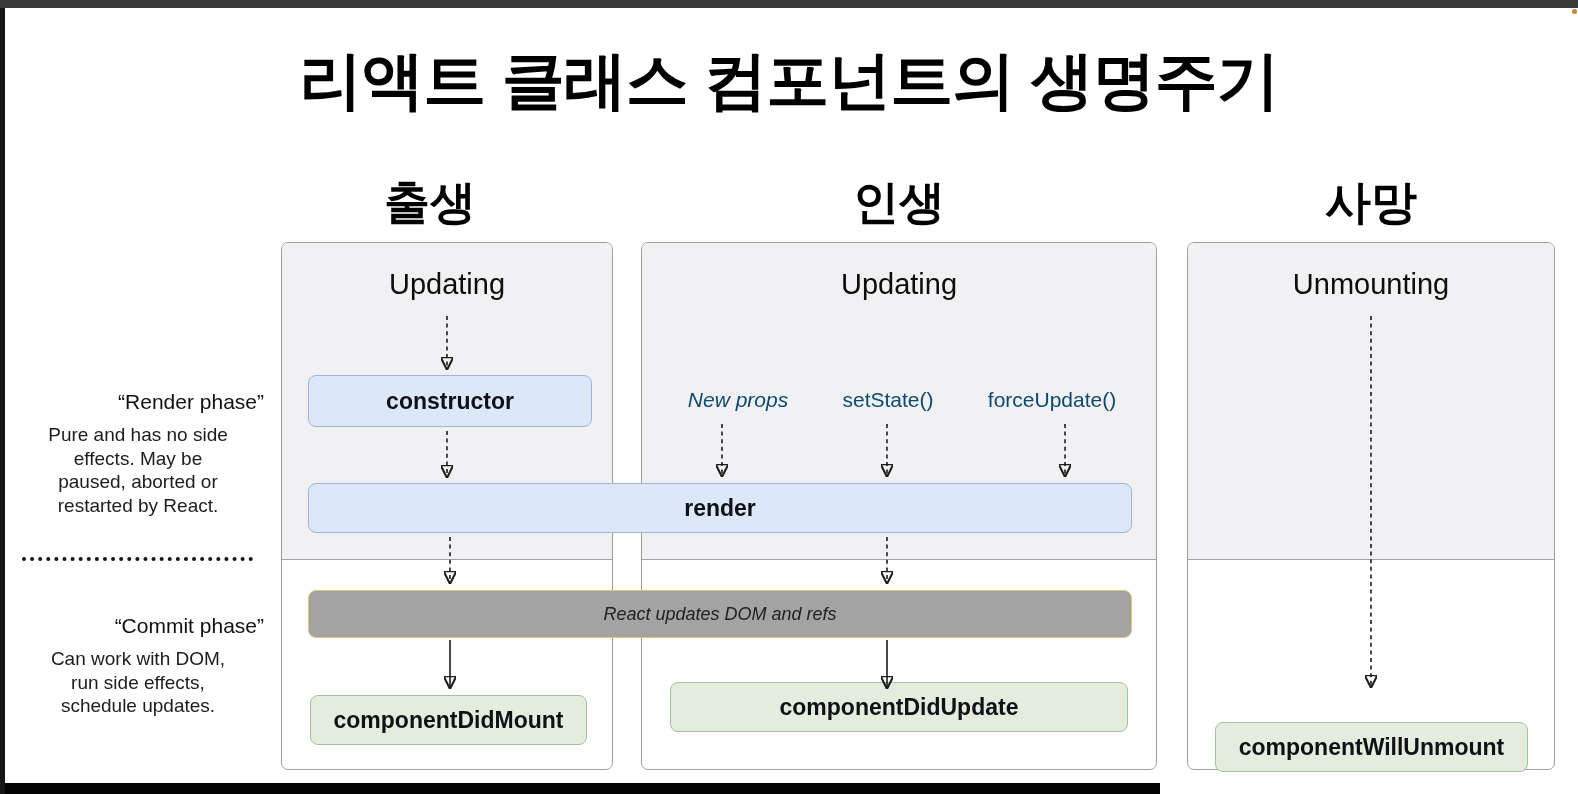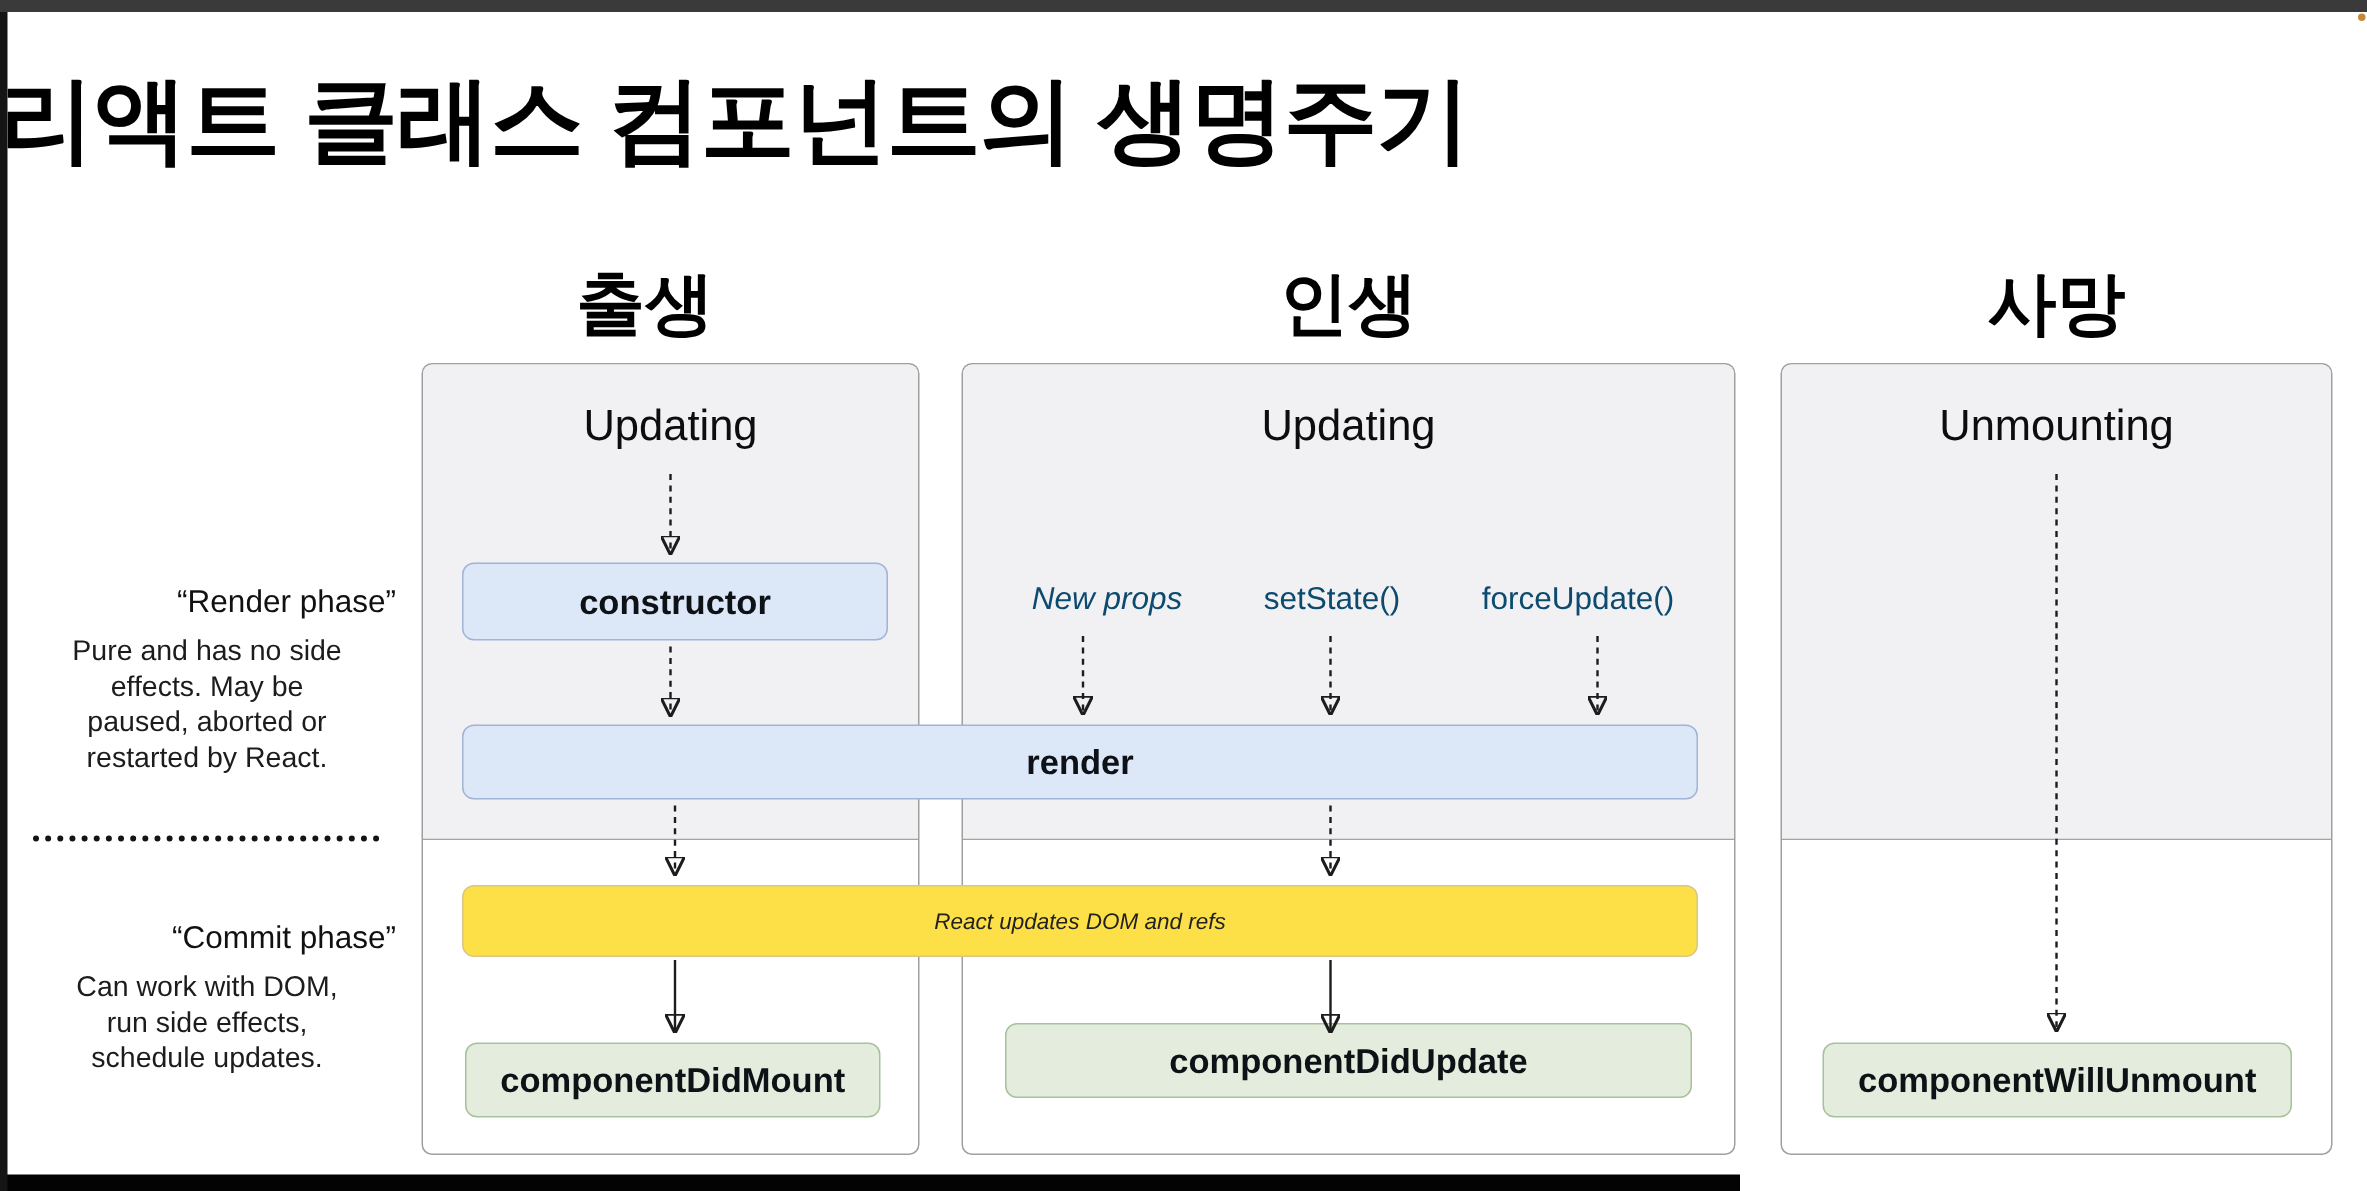--- a/index.html
+++ b/index.html
@@ -16,20 +16,21 @@
 
   
   .top-bar    { position: absolute; left: 0; top: 0; width: 1578px; height: 8px; background: #3a3a3a; z-index: 10; }
   .left-bar   { position: absolute; left: 0; top: 8px; width: 5px; height: 786px; background: #151515; z-index: 10; }
   .bottom-bar { position: absolute; left: 0; top: 783px; width: 1160px; height: 11px; background: #030303; z-index: 9; }
   .rec-dot    { position: absolute; left: 1572px; top: 9px; width: 5px; height: 5px; border-radius: 50%; background: #c78836; z-index: 11; }
 
   
   .title {
     position: absolute; left: 0; top: 42px; width: 1578px;
+    text-align: center;
     font-size: 63px; line-height: 76px; font-weight: 800;
     color: #000; letter-spacing: -1px;
   }
 
   
   .col-head {
     position: absolute; top: 172px; width: 220px; height: 60px;
     text-align: center; font-size: 46px; line-height: 60px; font-weight: 800; color: #000;
   }
   .col-head.birth { left: 320px; }
@@ -72,29 +73,29 @@
 
   
   .node {
     position: absolute; z-index: 3;
     display: flex; align-items: center; justify-content: center;
     border-radius: 8px;
     font-size: 23px; font-weight: 700; color: #0e1116;
     border: 1.5px solid;
   }
   .node.blue   { background: #dce7f8; border-color: #a2b4d6; }
-  .node.yellow { background: #fde047; border-color: #dac786; font-weight: 400; font-style: italic; font-size: 15px; color: #222; }
+  .node.yellow { background: #a3a3a3; border-color: #dac786; font-weight: 400; font-style: italic; font-size: 18px; color: #222; }
   .node.green  { background: #e3ecdd; border-color: #a7c19b; }
 
   .node.constructor    { left: 308px;  top: 375px; width: 284px; height: 52px; }
   .node.render         { left: 308px;  top: 483px; width: 824px; height: 50px; }
   .node.react-updates  { left: 308px;  top: 590px; width: 824px; height: 48px; }
   .node.did-mount      { left: 310px;  top: 695px; width: 277px; height: 50px; }
   .node.did-update     { left: 670px;  top: 682px; width: 458px; height: 50px; }
-  .node.will-unmount   { left: 1215px; top: 695px; width: 313px; height: 50px; }
+  .node.will-unmount   { left: 1215px; top: 722px; width: 313px; height: 50px; }
 
   
   .trigger {
     position: absolute; top: 386px; width: 200px; height: 28px; z-index: 3;
     text-align: center; font-size: 21px; line-height: 28px; color: #0c4a6e;
   }
   .trigger.new-props    { left: 638px; font-style: italic; }
   .trigger.set-state    { left: 788px; }
   .trigger.force-update { left: 952px; }
 

